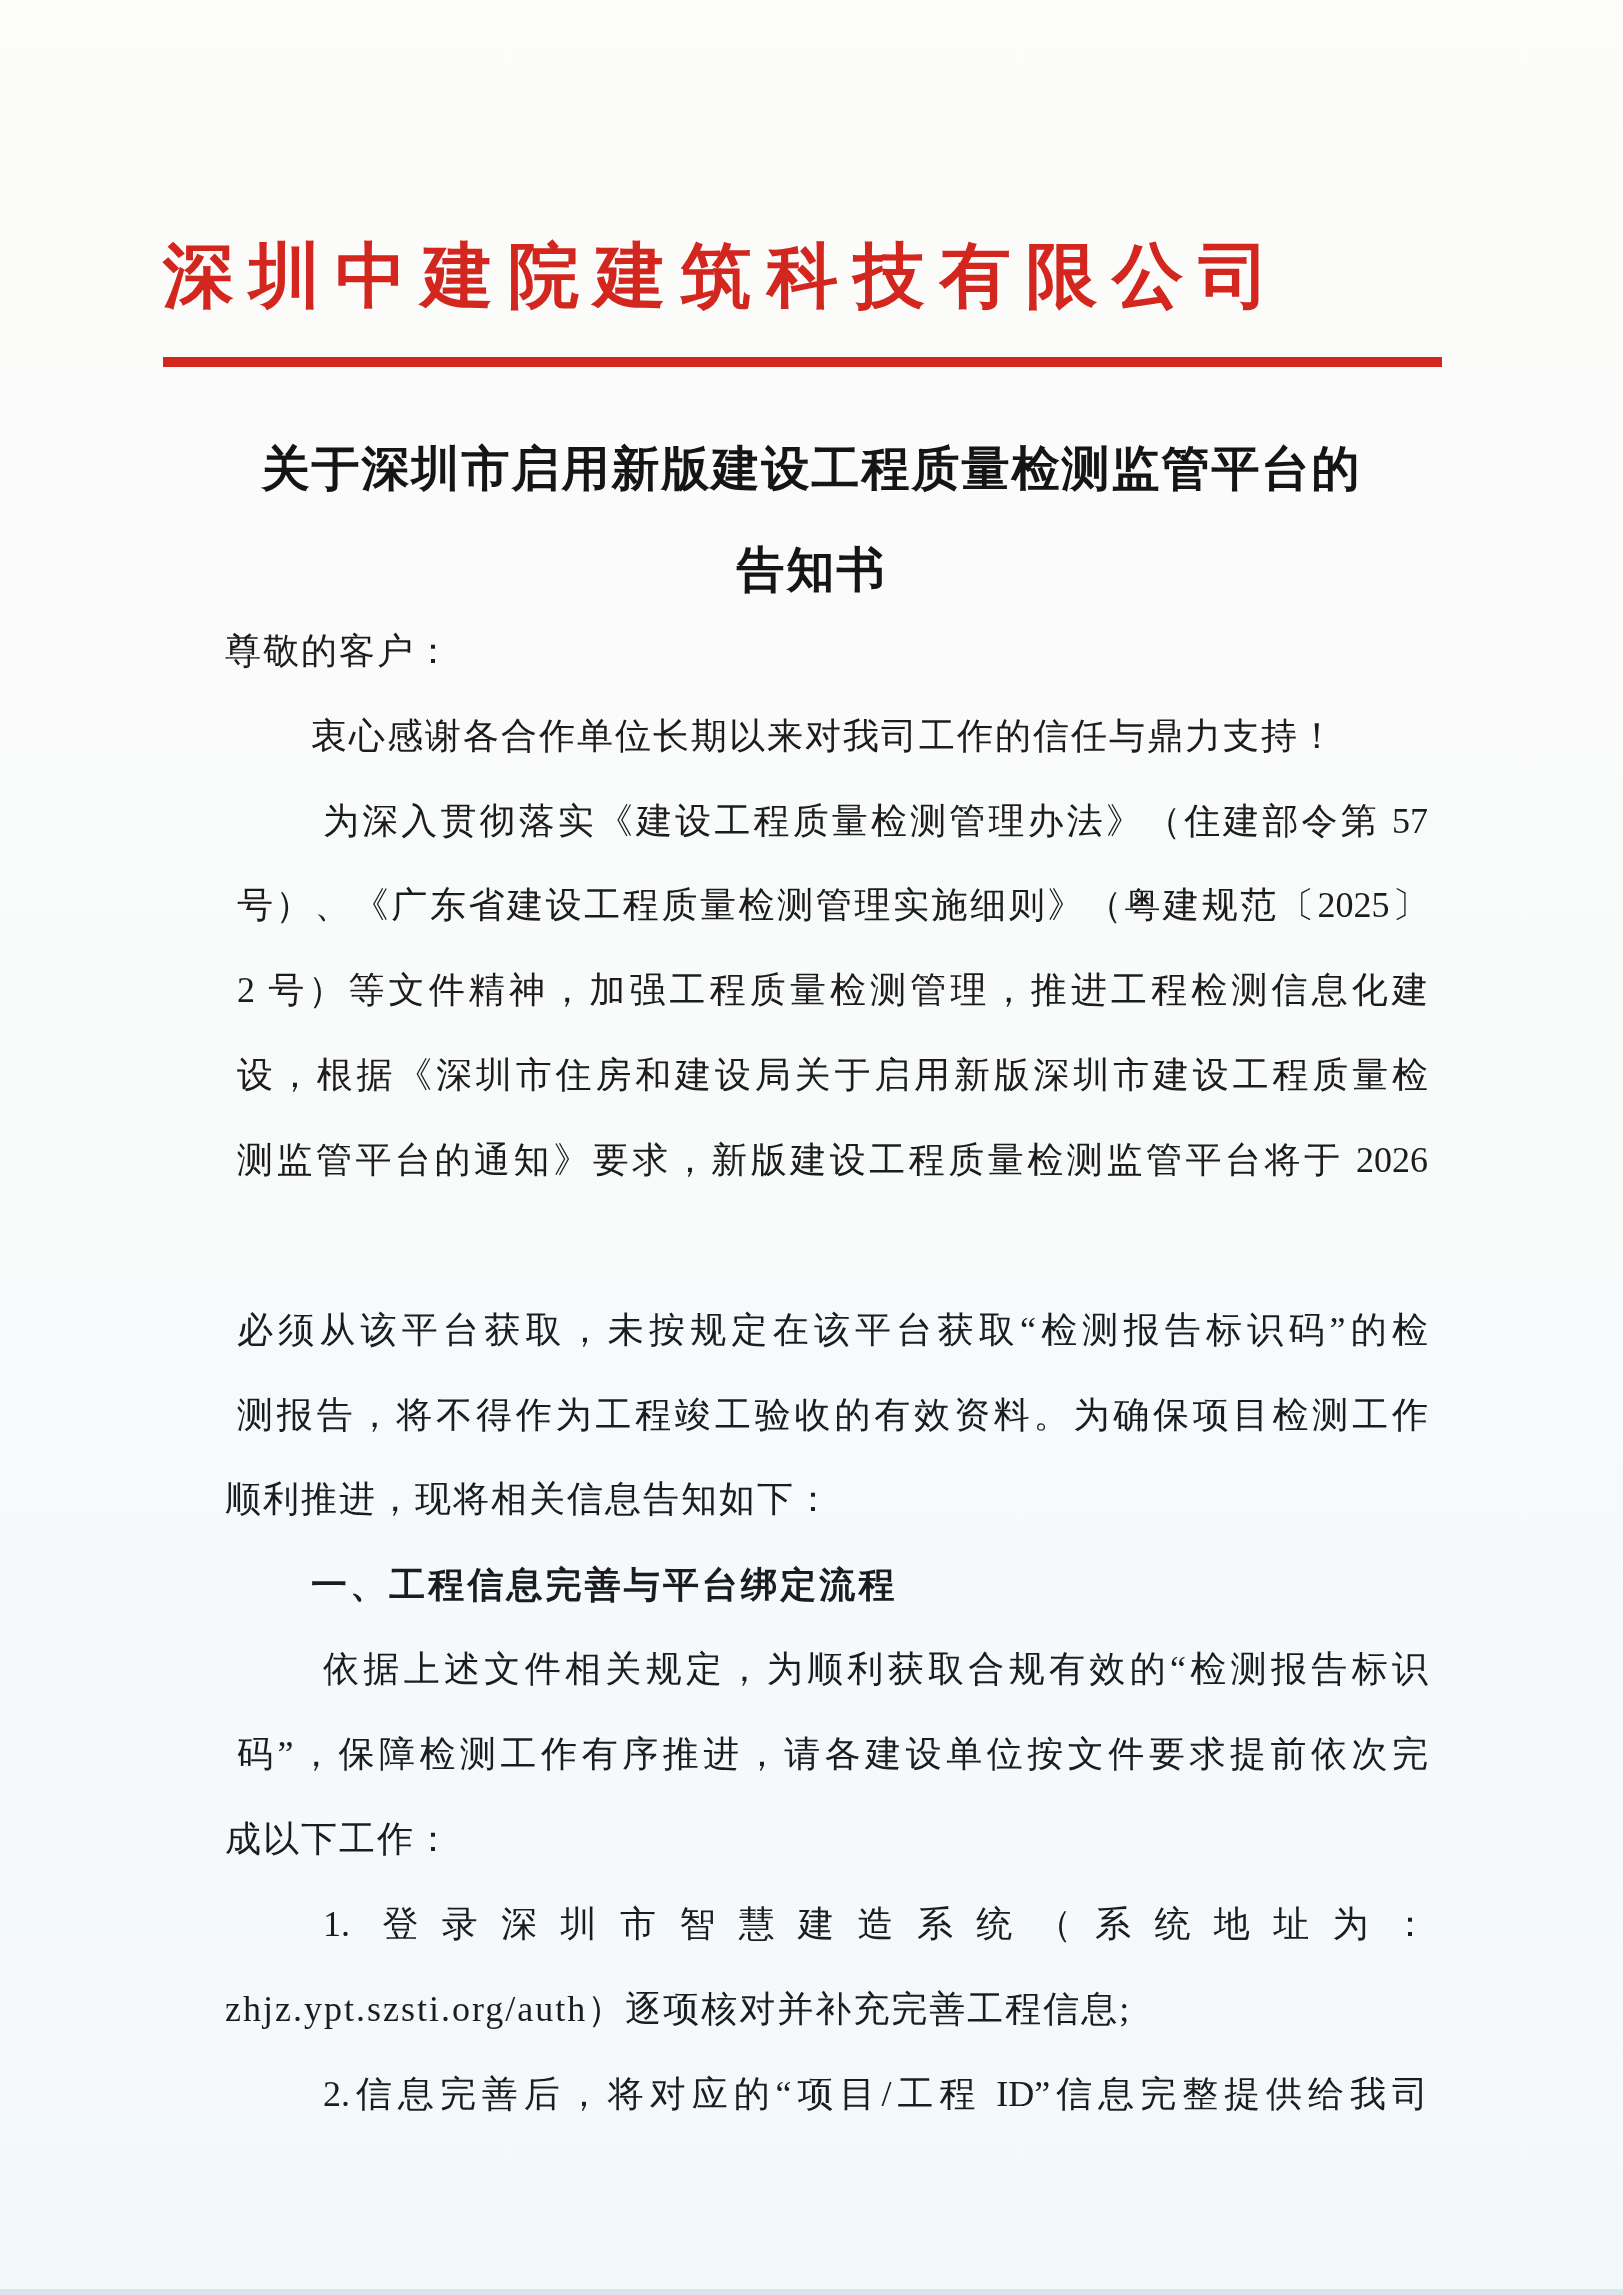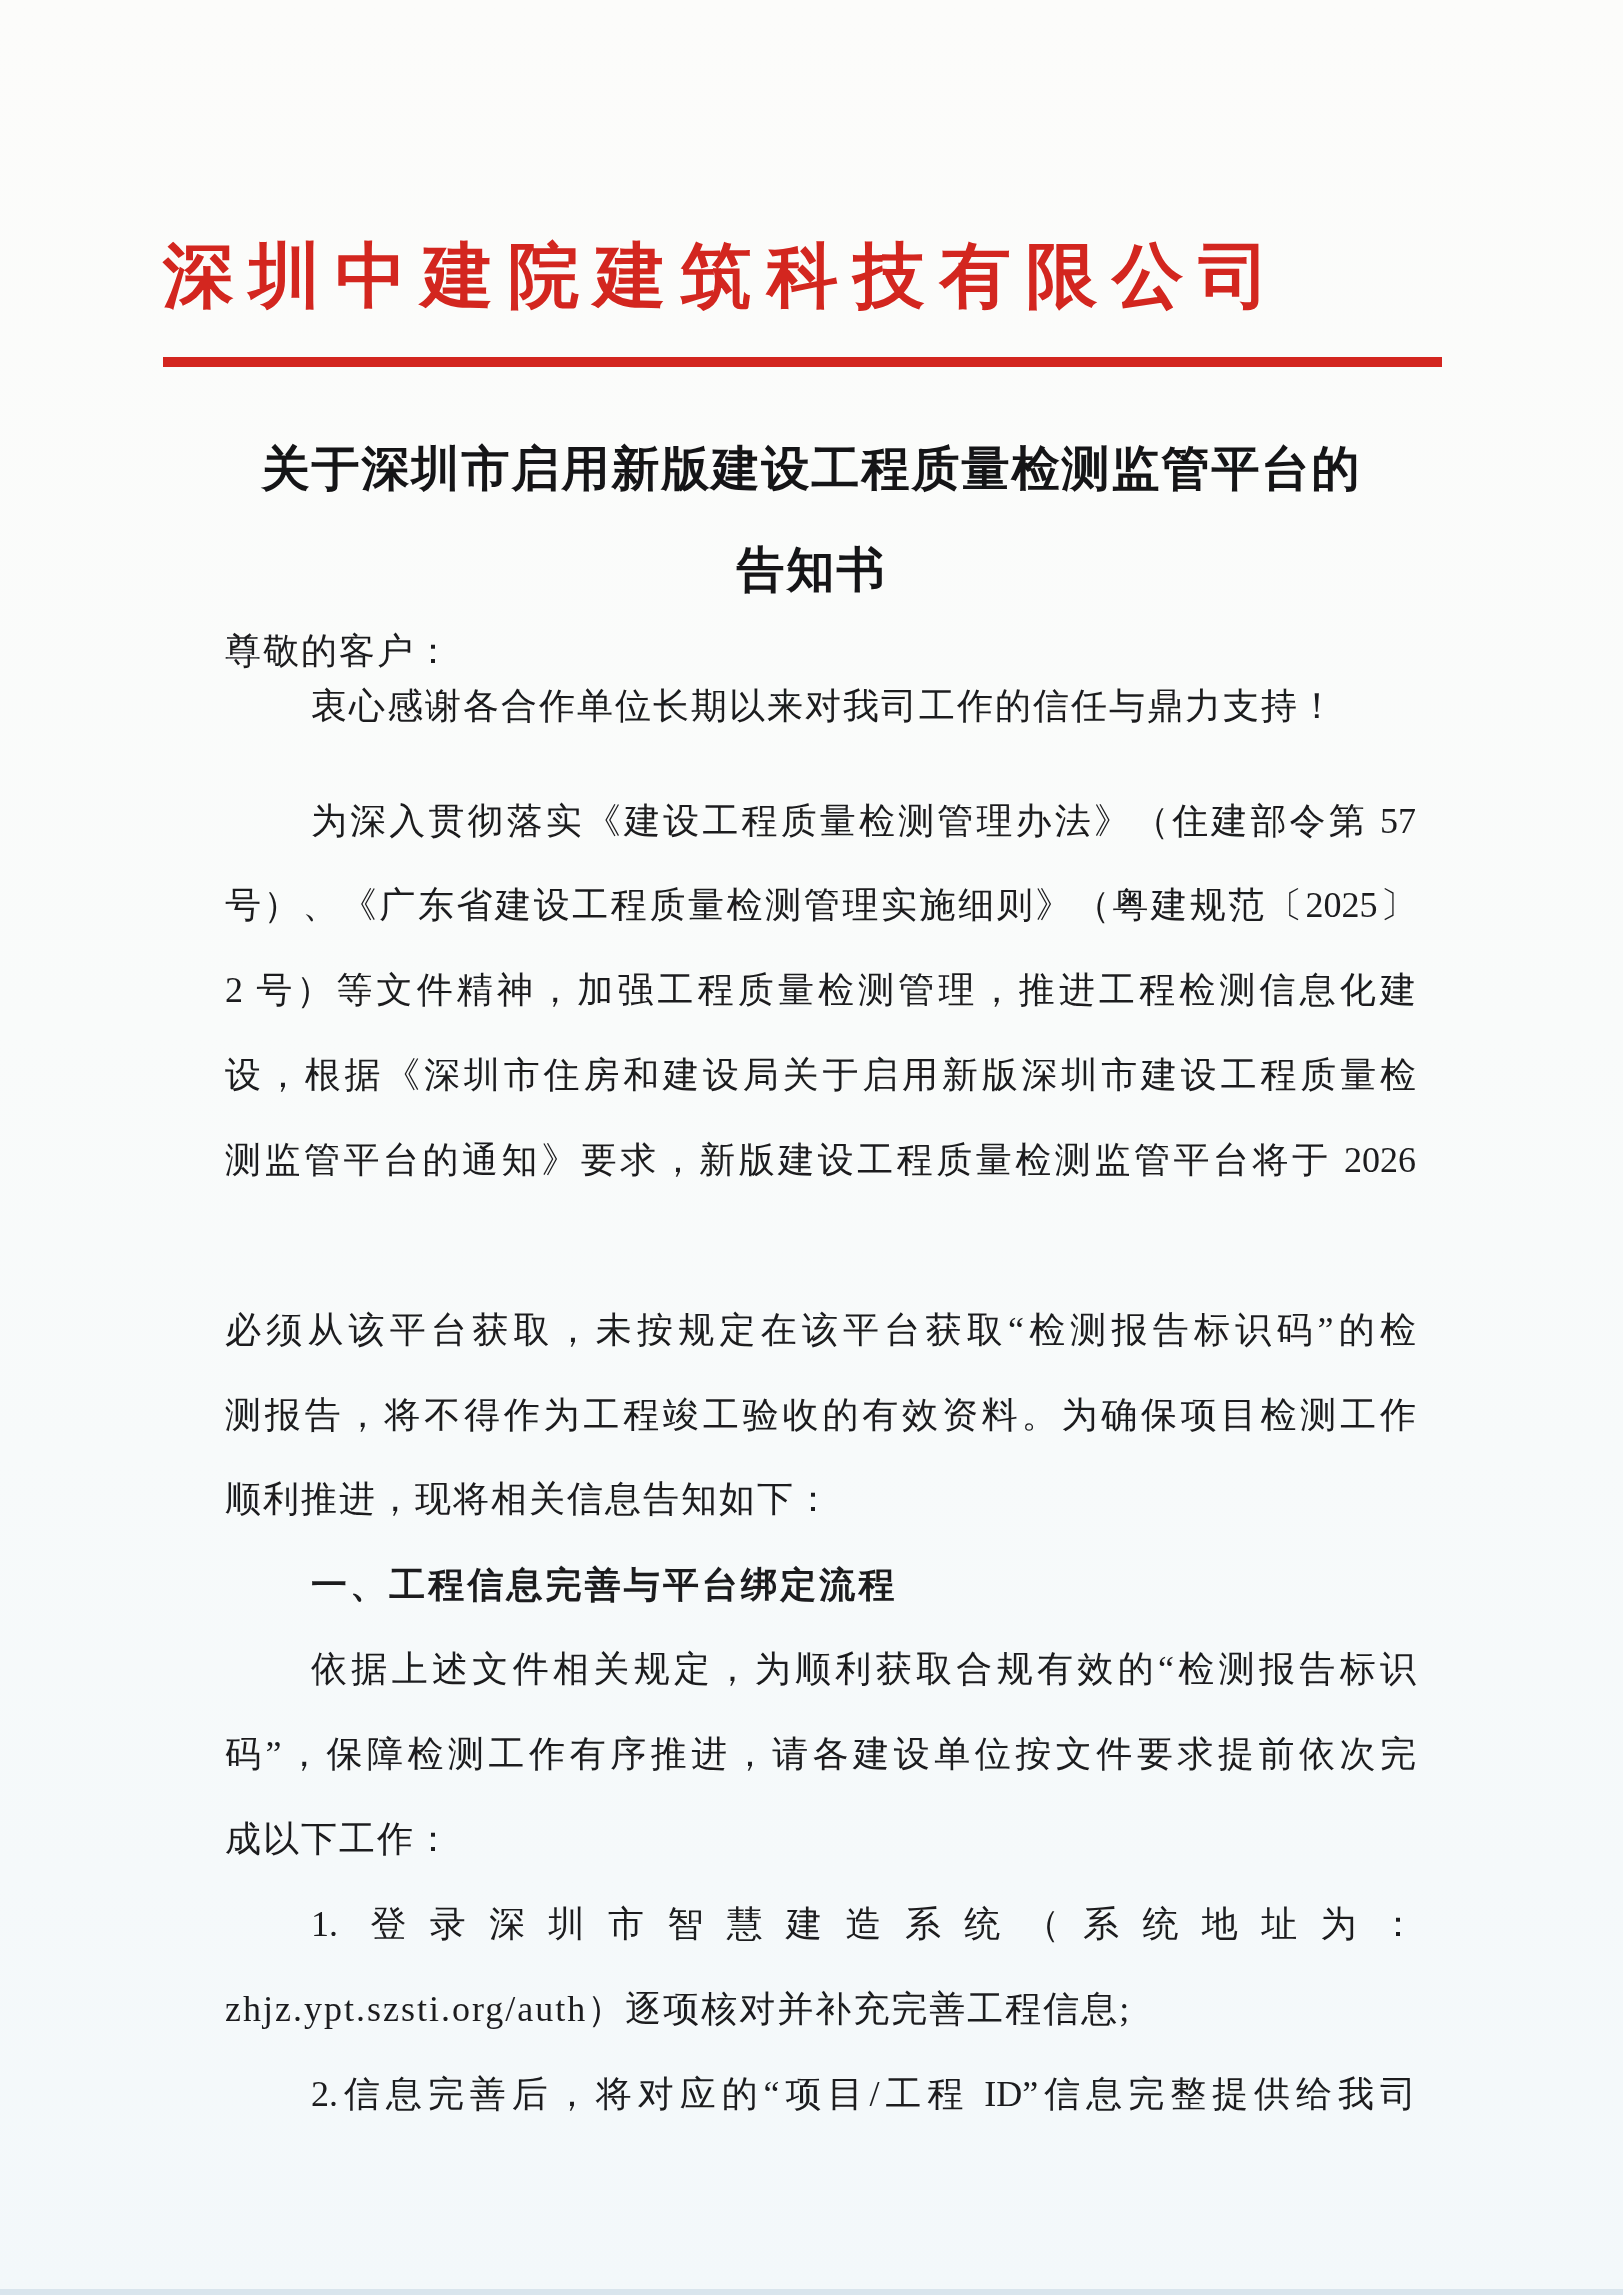--- a/index.html
+++ b/index.html
@@ -49,20 +49,21 @@
     line-height:47px;
     letter-spacing:2px;
     white-space:nowrap;
     color:#1c1c1e;
   }
   .jst{
     text-align:justify;
     text-align-last:justify;
     white-space:normal;
     letter-spacing:0;
+    margin-left:12px;
   }
   .ind{ text-indent:86px; }
   .hd{
     font-weight:700;
     font-family:"Liberation Sans","DejaVu Sans",sans-serif;
     letter-spacing:3.1px;
   }
   .scan-edge{
     position:absolute;
     left:0; bottom:0;
@@ -78,21 +79,21 @@
   <div class="letterhead">深圳中建院建筑科技有限公司</div>
 
   <div class="rule"></div>
 
   <div class="title">
     <div>关于深圳市启用新版建设工程质量检测监管平台的</div>
     <div>告知书</div>
   </div>
 
   <div class="ln" style="top:628px">尊敬的客户：</div>
-  <div class="ln ind" style="top:683px">衷心感谢各合作单位长期以来对我司工作的信任与鼎力支持！</div>
+  <div class="ln ind" style="top:713px">衷心感谢各合作单位长期以来对我司工作的信任与鼎力支持！</div>
   <div class="ln ind jst" style="top:798px">为深入贯彻落实《建设工程质量检测管理办法》（住建部令第 57</div>
   <div class="ln jst" style="top:882px">号）、《广东省建设工程质量检测管理实施细则》（粤建规范〔2025〕</div>
   <div class="ln jst" style="top:967px">2 号）等文件精神，加强工程质量检测管理，推进工程检测信息化建</div>
   <div class="ln jst" style="top:1052px">设，根据《深圳市住房和建设局关于启用新版深圳市建设工程质量检</div>
   <div class="ln jst" style="top:1137px">测监管平台的通知》要求，新版建设工程质量检测监管平台将于 2026</div>
   <div class="ln jst" style="top:1307px">必须从该平台获取，未按规定在该平台获取“检测报告标识码”的检</div>
   <div class="ln jst" style="top:1392px">测报告，将不得作为工程竣工验收的有效资料。为确保项目检测工作</div>
   <div class="ln" style="top:1476px">顺利推进，现将相关信息告知如下：</div>
   <div class="ln ind hd" style="top:1561px">一、工程信息完善与平台绑定流程</div>
   <div class="ln ind jst" style="top:1646px">依据上述文件相关规定，为顺利获取合规有效的“检测报告标识</div>

